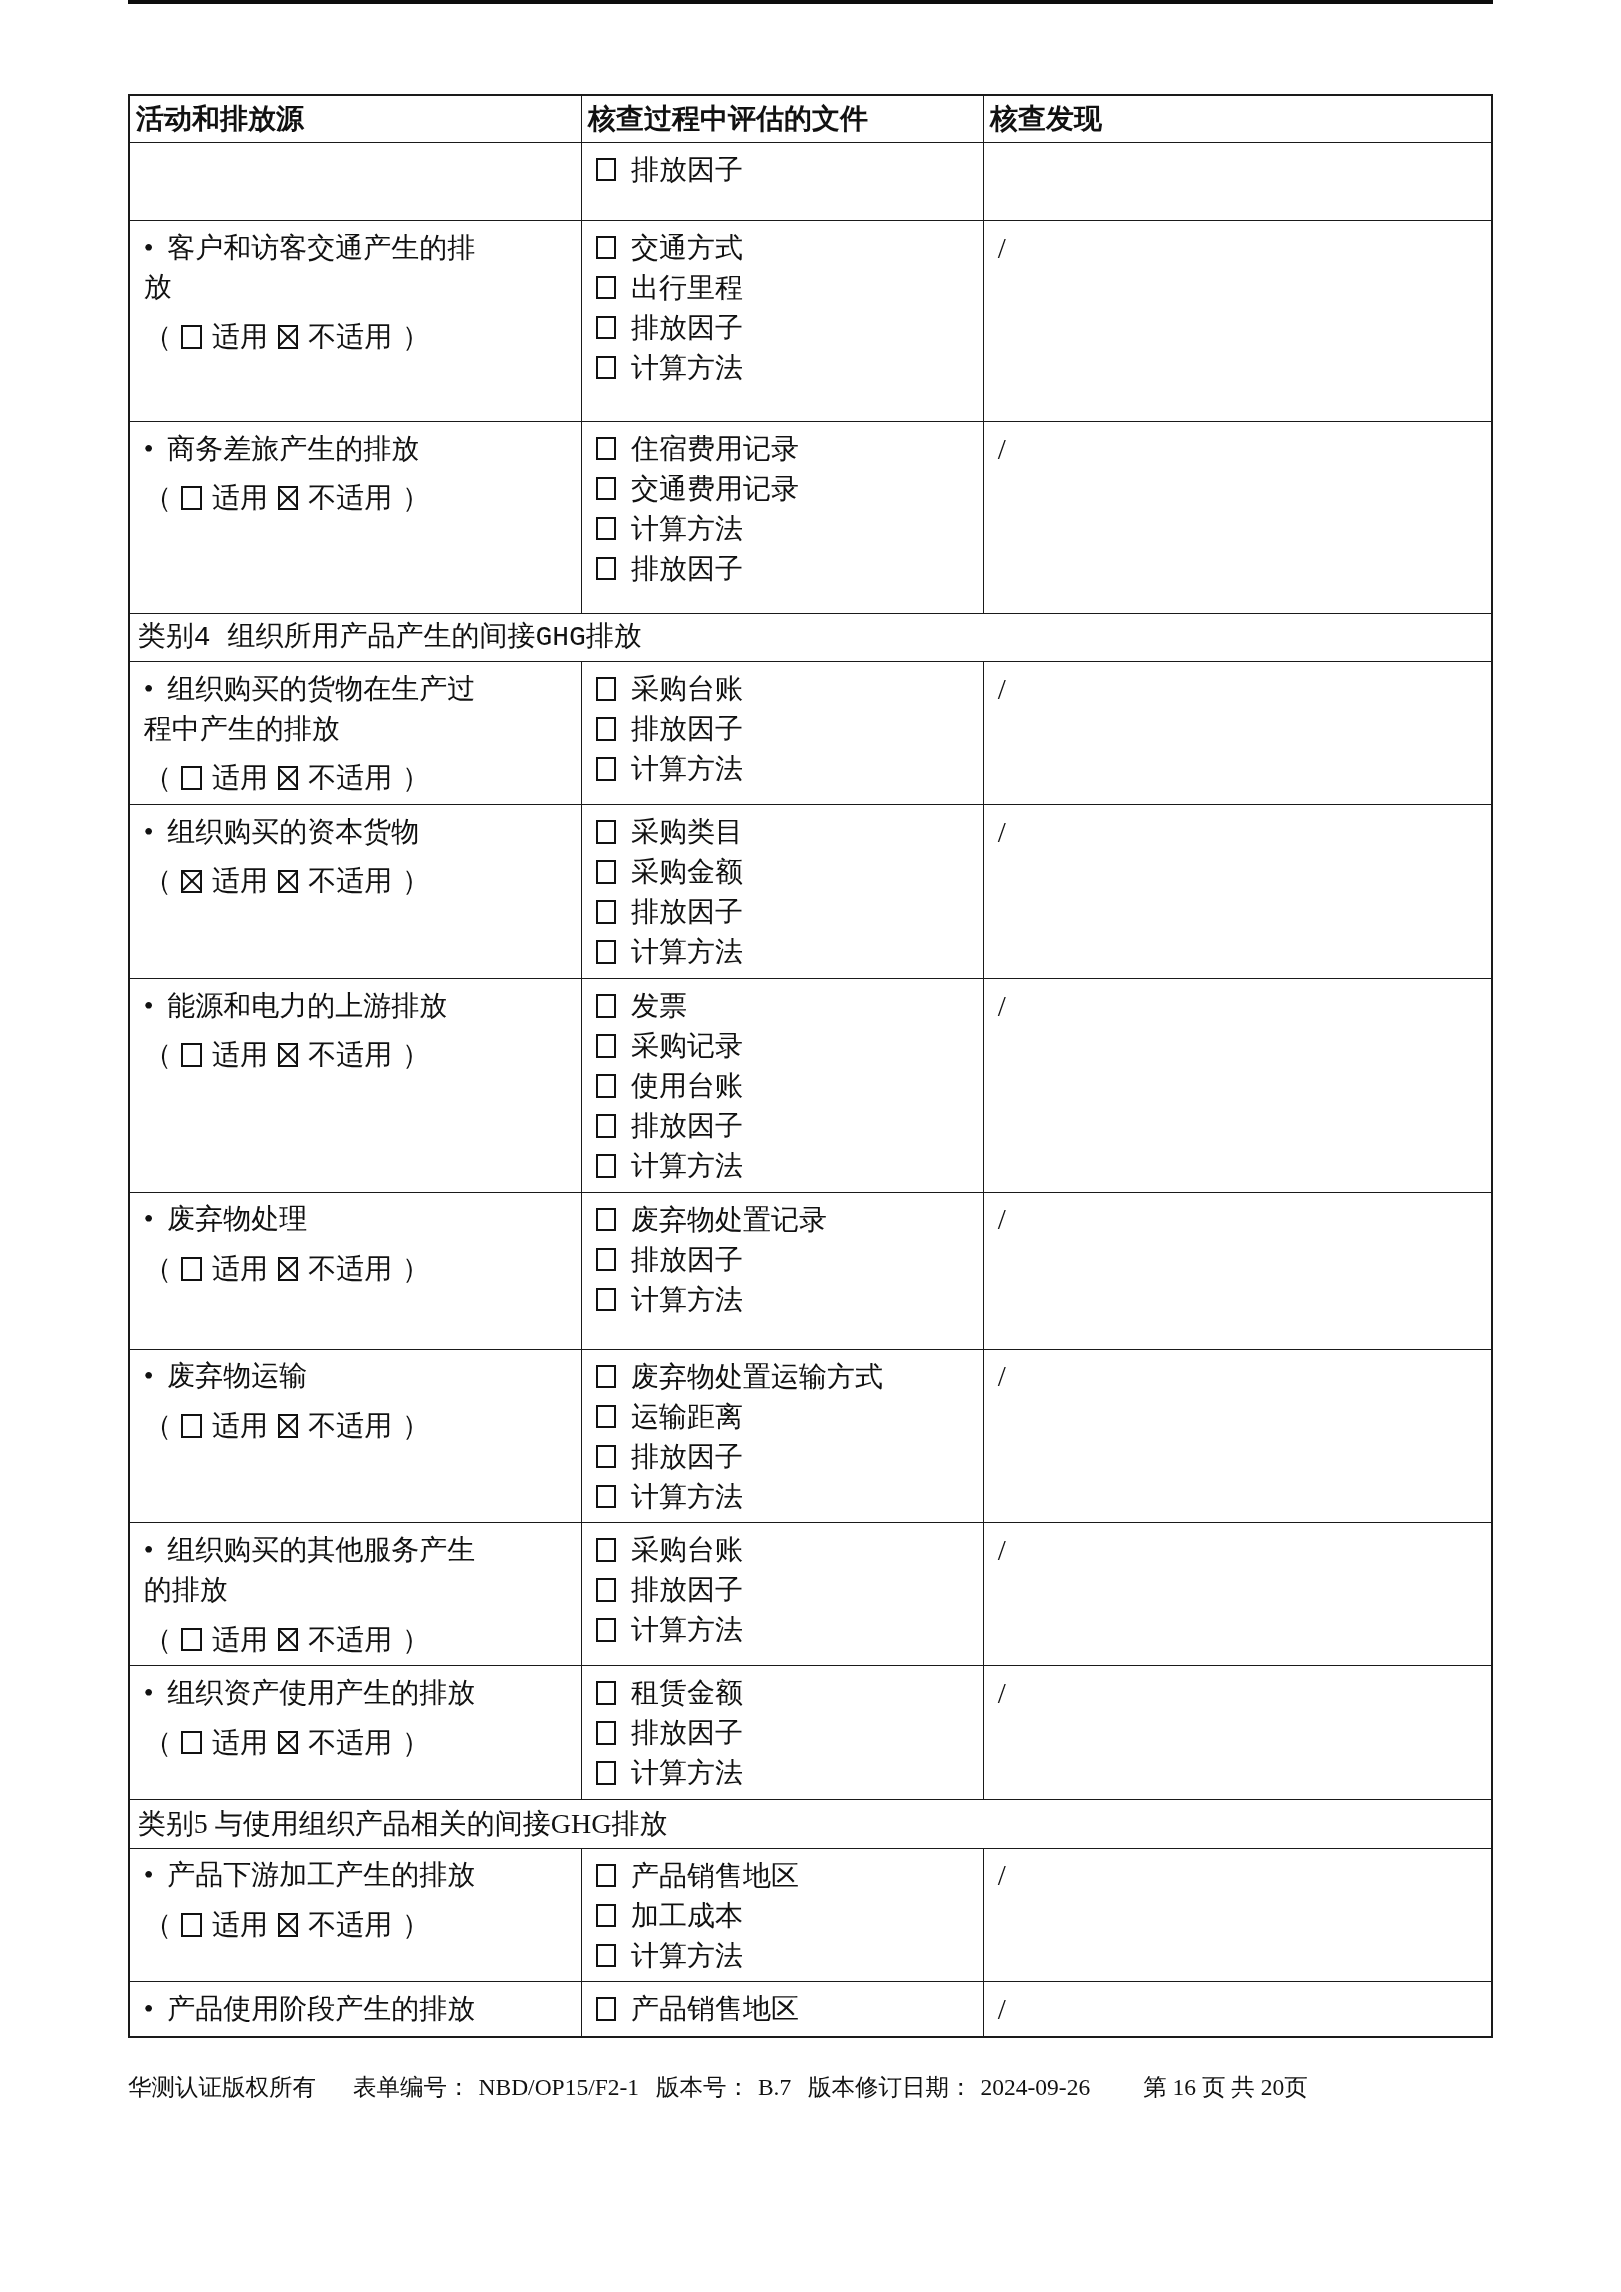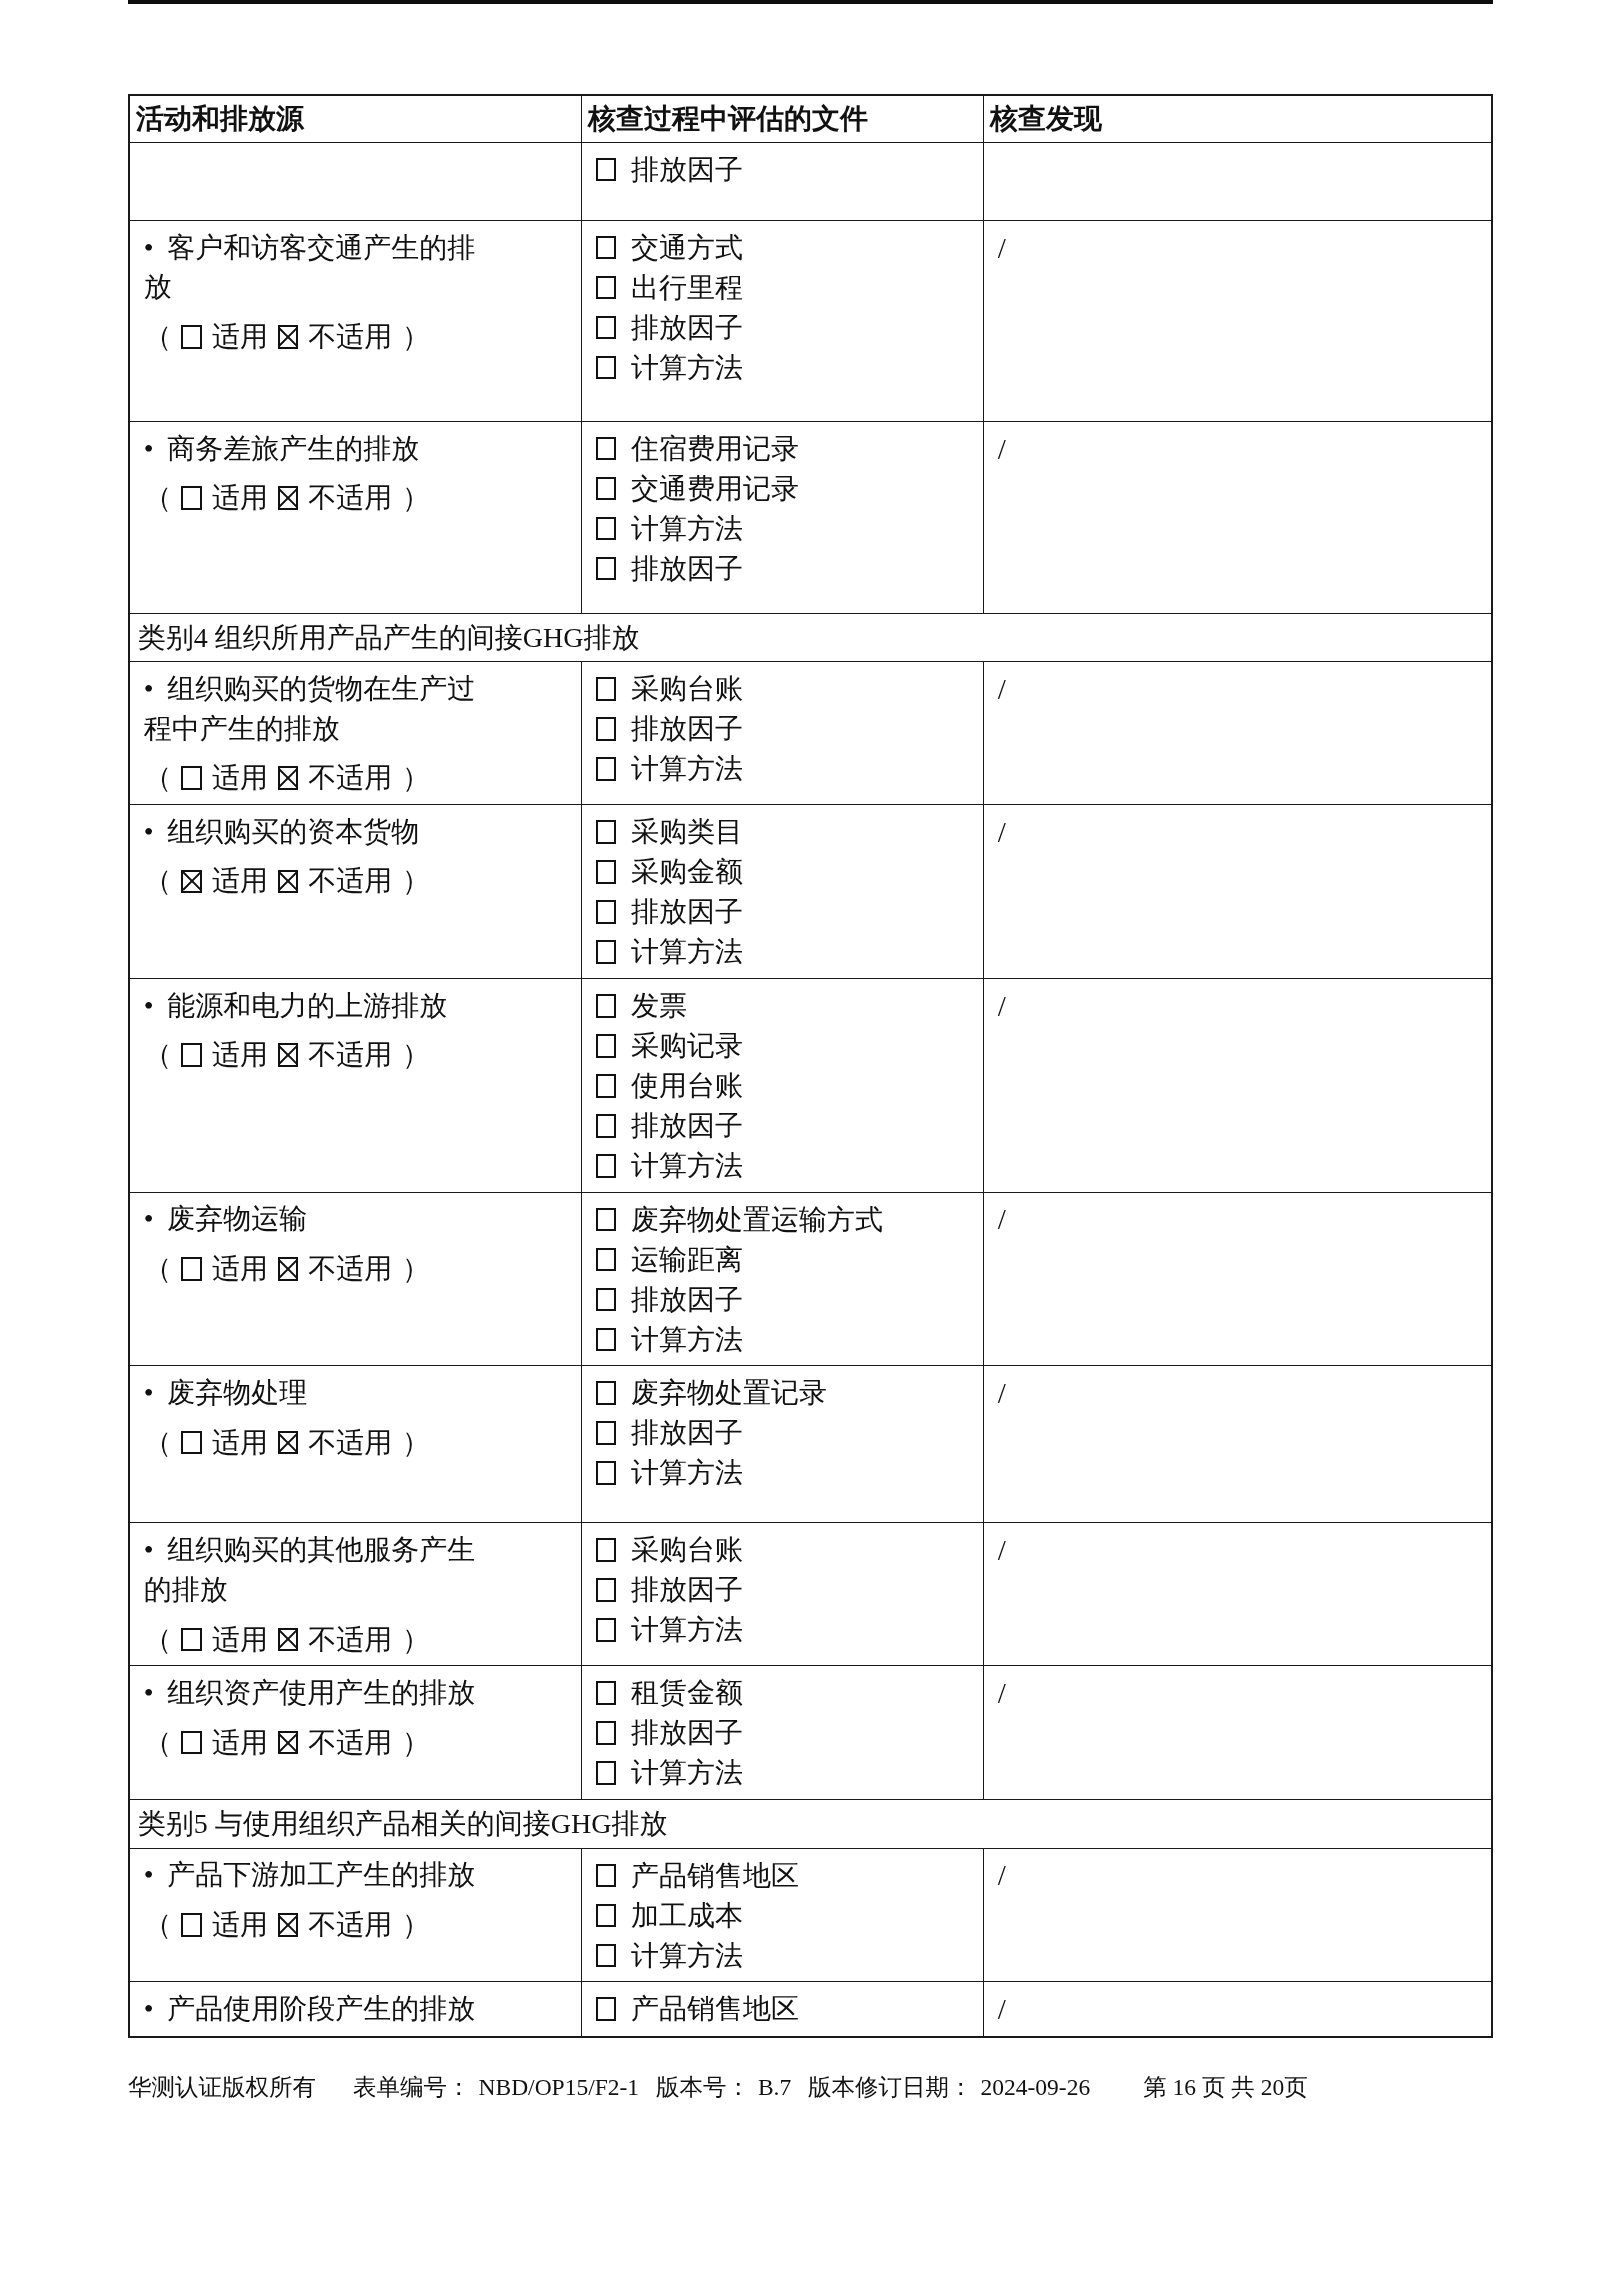--- a/index.html
+++ b/index.html
@@ -200,21 +200,21 @@
             </div>
             <div class="doc-item">
               <span class="checkbox"></span>
               <span class="doc-label">排放因子</span>
             </div>
           </td>
           <td>
             <div class="finding">/</div>
           </td>
         </tr>
-        <tr style="height: 41px;">
+        <tr style="height: 41px; font-family: Liberation Mono, monospace;">
           <td colspan="3" class="section-cell">类别4 组织所用产品产生的间接GHG排放</td>
         </tr>
         <tr style="height: 130px;">
           <td>
             <div class="activity-line"><span class="bullet">•</span>组织购买的货物在生产过
 程中产生的排放</div>
             <div class="applicability">
               <span>（</span>
               <span class="checkbox"></span>
               <span>适用</span>
@@ -306,70 +306,70 @@
             </div>
             <div class="doc-item">
               <span class="checkbox"></span>
               <span class="doc-label">计算方法</span>
             </div>
           </td>
           <td>
             <div class="finding">/</div>
           </td>
         </tr>
+        <tr style="height: 157px;">
+          <td>
+            <div class="activity-line"><span class="bullet">•</span>废弃物处理</div>
+            <div class="applicability">
+              <span>（</span>
+              <span class="checkbox"></span>
+              <span>适用</span>
+              <span class="checkbox checked"></span>
+              <span>不适用</span>
+              <span>）</span>
+            </div>
+          </td>
+          <td>
+            <div class="doc-item">
+              <span class="checkbox"></span>
+              <span class="doc-label">废弃物处置记录</span>
+            </div>
+            <div class="doc-item">
+              <span class="checkbox"></span>
+              <span class="doc-label">排放因子</span>
+            </div>
+            <div class="doc-item">
+              <span class="checkbox"></span>
+              <span class="doc-label">计算方法</span>
+            </div>
+          </td>
+          <td>
+            <div class="finding">/</div>
+          </td>
+        </tr>
         <tr style="height: 169px;">
           <td>
             <div class="activity-line"><span class="bullet">•</span>废弃物运输</div>
             <div class="applicability">
               <span>（</span>
               <span class="checkbox"></span>
               <span>适用</span>
               <span class="checkbox checked"></span>
               <span>不适用</span>
               <span>）</span>
             </div>
           </td>
           <td>
             <div class="doc-item">
               <span class="checkbox"></span>
               <span class="doc-label">废弃物处置运输方式</span>
             </div>
             <div class="doc-item">
               <span class="checkbox"></span>
               <span class="doc-label">运输距离</span>
-            </div>
-            <div class="doc-item">
-              <span class="checkbox"></span>
-              <span class="doc-label">排放因子</span>
-            </div>
-            <div class="doc-item">
-              <span class="checkbox"></span>
-              <span class="doc-label">计算方法</span>
-            </div>
-          </td>
-          <td>
-            <div class="finding">/</div>
-          </td>
-        </tr>
-        <tr style="height: 157px;">
-          <td>
-            <div class="activity-line"><span class="bullet">•</span>废弃物处理</div>
-            <div class="applicability">
-              <span>（</span>
-              <span class="checkbox"></span>
-              <span>适用</span>
-              <span class="checkbox checked"></span>
-              <span>不适用</span>
-              <span>）</span>
-            </div>
-          </td>
-          <td>
-            <div class="doc-item">
-              <span class="checkbox"></span>
-              <span class="doc-label">废弃物处置记录</span>
             </div>
             <div class="doc-item">
               <span class="checkbox"></span>
               <span class="doc-label">排放因子</span>
             </div>
             <div class="doc-item">
               <span class="checkbox"></span>
               <span class="doc-label">计算方法</span>
             </div>
           </td>

